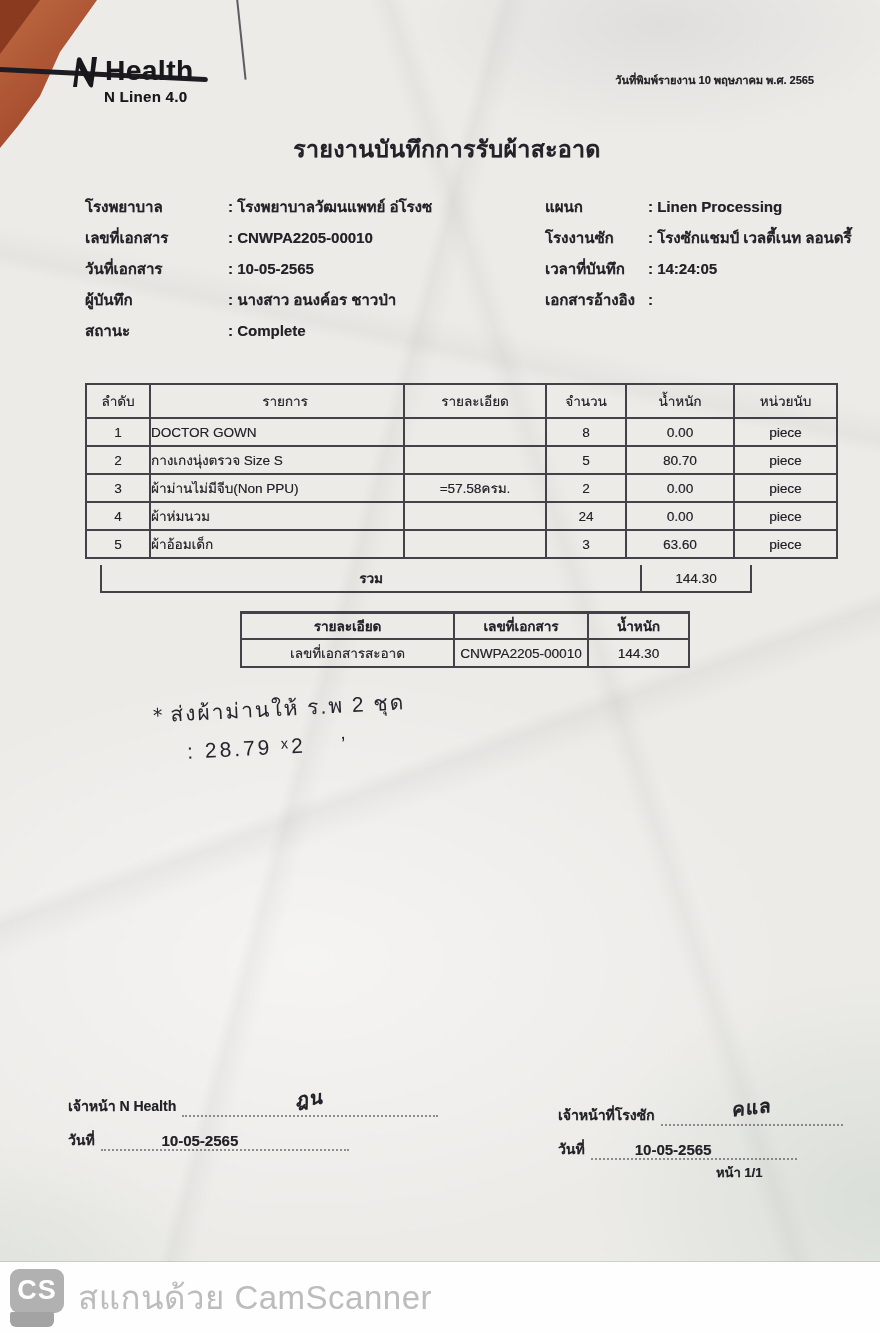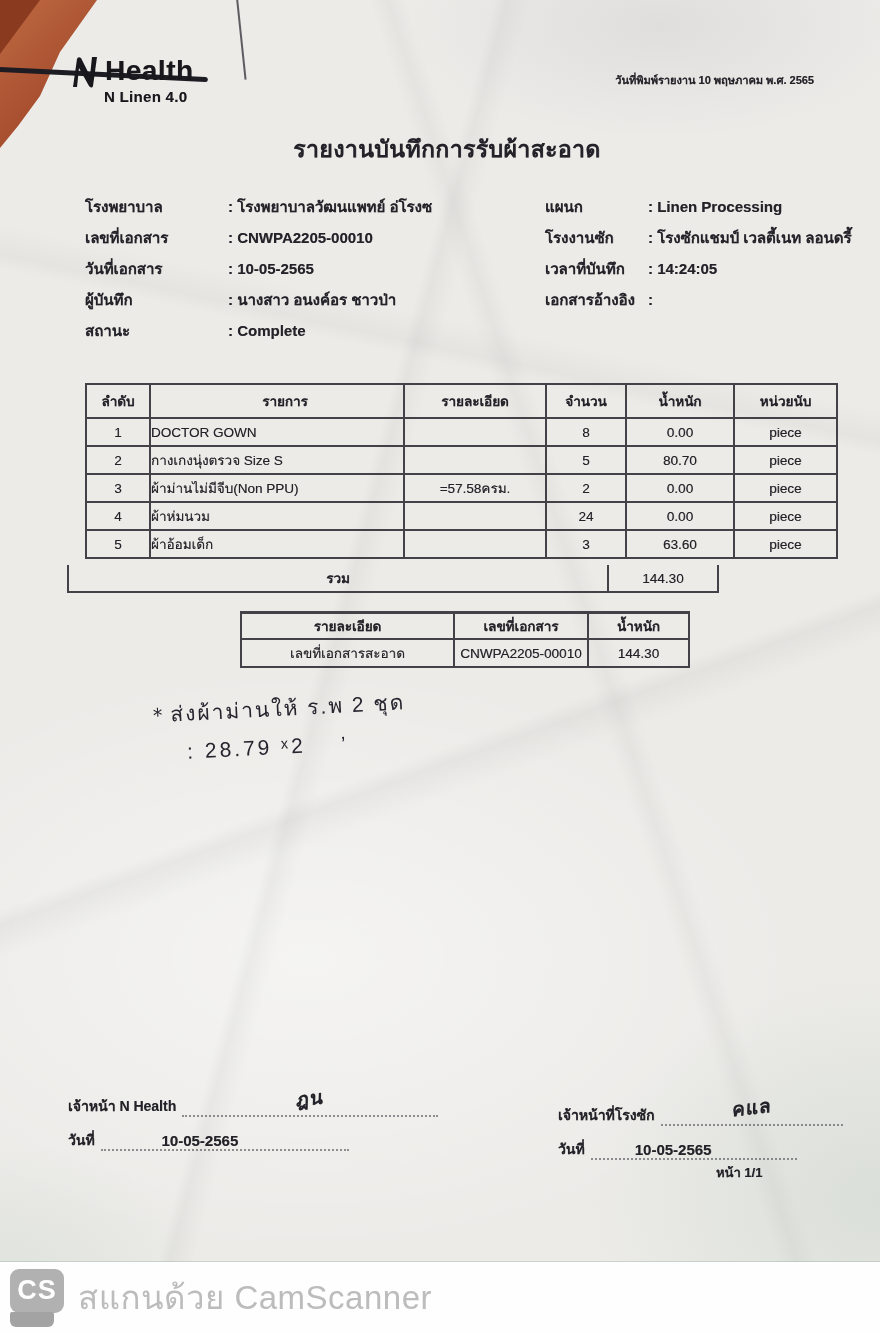--- a/index.html
+++ b/index.html
@@ -60,26 +60,26 @@
 
   
   :root { --line:rgba(38,37,44,.85); }
   .doc-table { position:absolute; left:85px; top:383px; width:753px;
     border:2px solid var(--line); font-size:13.5px; }
   .t-row { display:flex; }
   .t-cell { border-right:2px solid var(--line); border-top:2px solid var(--line);
     display:flex; align-items:center; justify-content:center; overflow:hidden; }
   .t-row .t-cell:last-child { border-right:none; }
   .t-row.first .t-cell { border-top:none; }
-  .t-head .t-cell { height:32px; font-weight:700; }
+  .t-head .t-cell { height:32px; font-weight:400; }
   .t-body .t-cell { height:28px; }
   .c0{flex:0 0 64px;} .c1{flex:0 0 254px; justify-content:flex-start; }
   .c2{flex:0 0 142px;} .c3{flex:0 0 80px;} .c4{flex:0 0 108px;} .c5{flex:1;}
   .t-head .c1 { justify-content:center; padding-left:16px; }
-  .total-row { position:absolute; left:67px; top:-2px; width:652px; height:28px;
+  .total-row { position:absolute; left:100px; top:-2px; width:652px; height:28px;
     border:2px solid var(--line); border-top:none; display:flex; font-size:13.5px; }
   .total-row .cell-label { flex:1; display:flex; align-items:center; justify-content:center;
     border-right:2px solid var(--line); font-weight:600; }
   .total-row .cell-weight { flex:0 0 108px; display:flex; align-items:center; justify-content:center; }
   .total-wrap { position:absolute; left:0; top:567px; width:880px; height:30px; }
 
   
   .sum-table { position:absolute; left:240px; top:611px; width:450px;
     border:2px solid var(--line); border-top:3px solid var(--line); font-size:13.5px; }
   .s-row { display:flex; }

